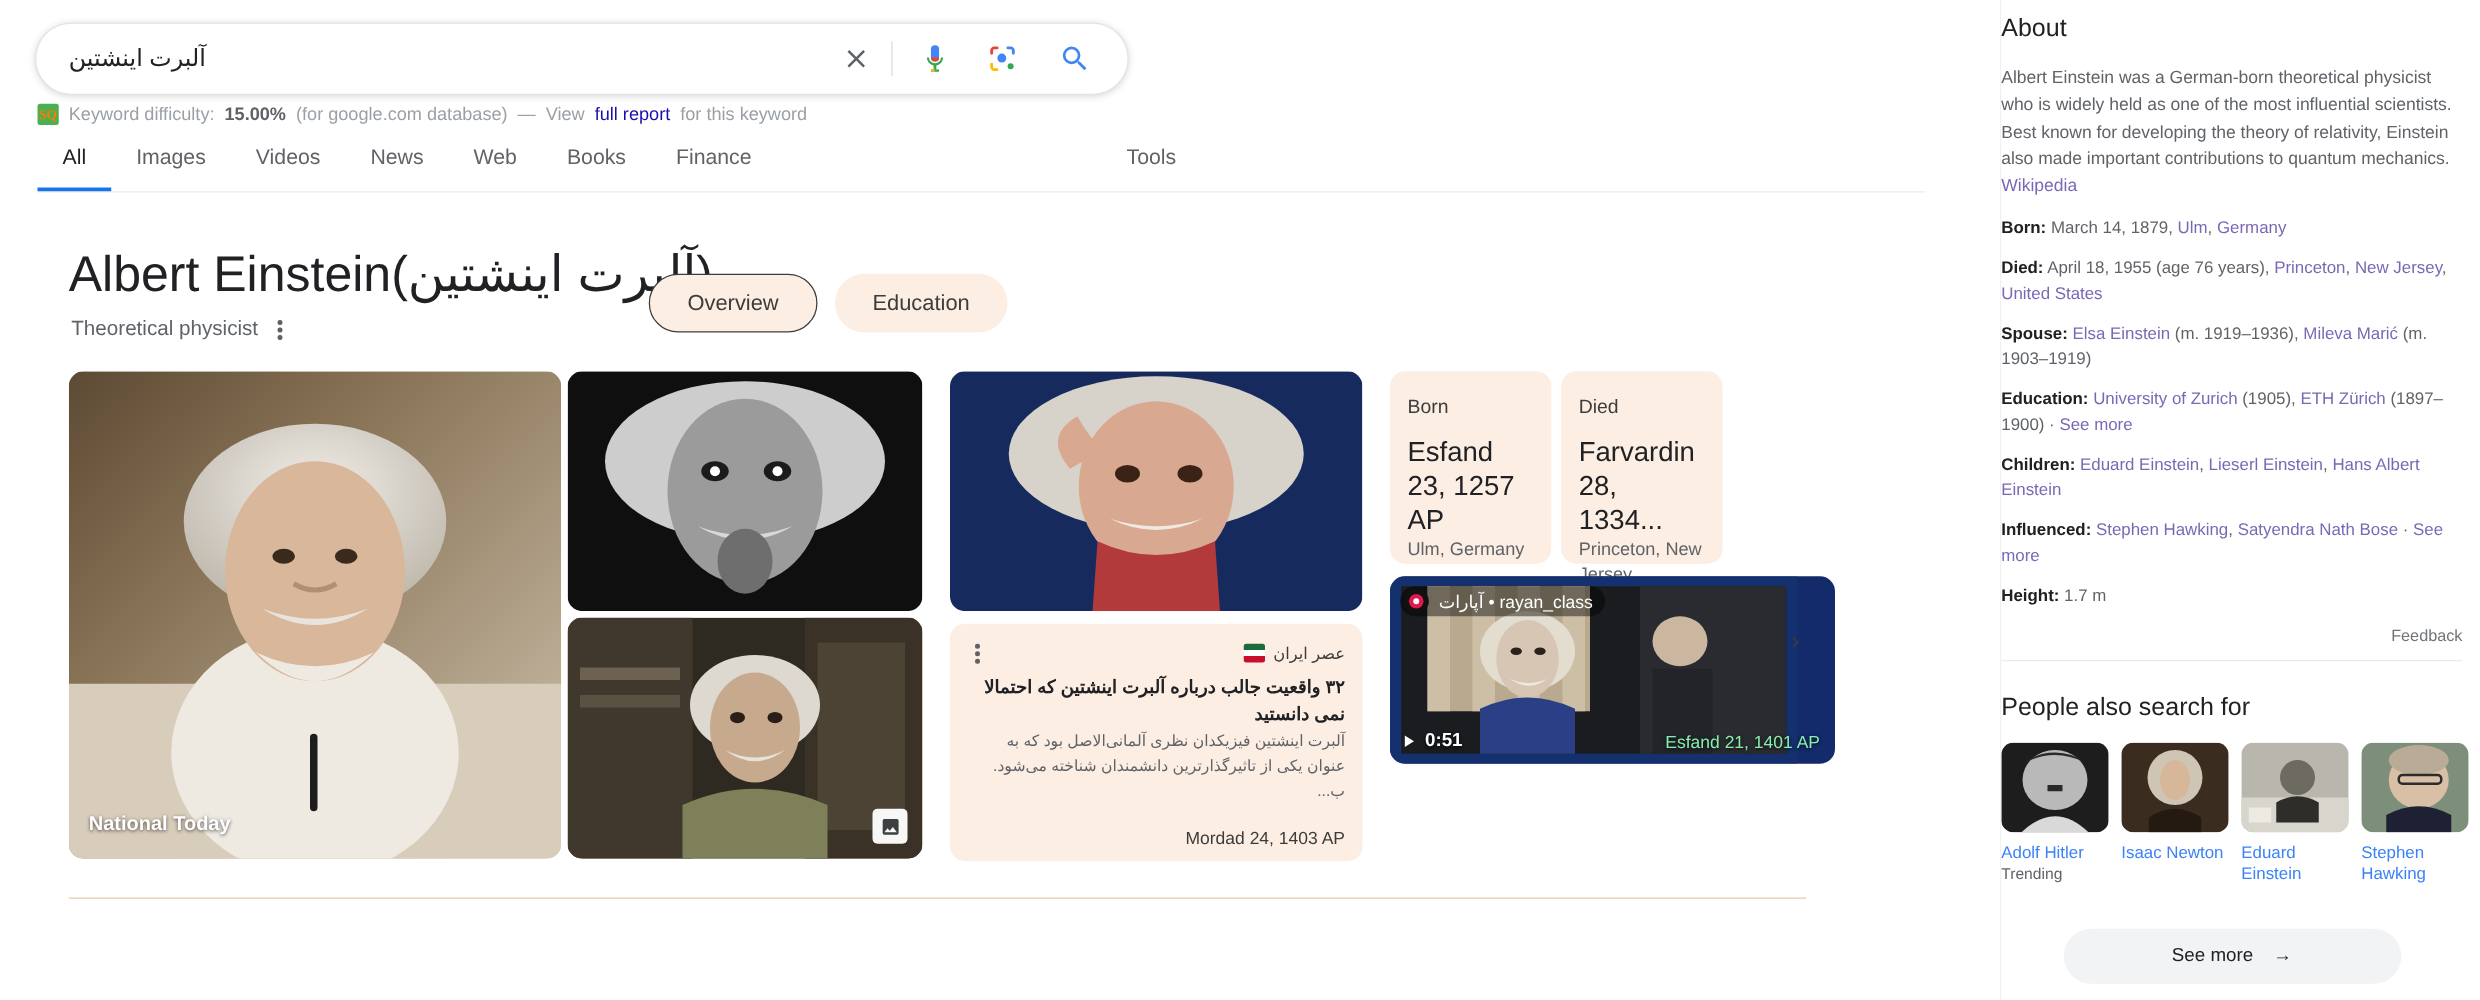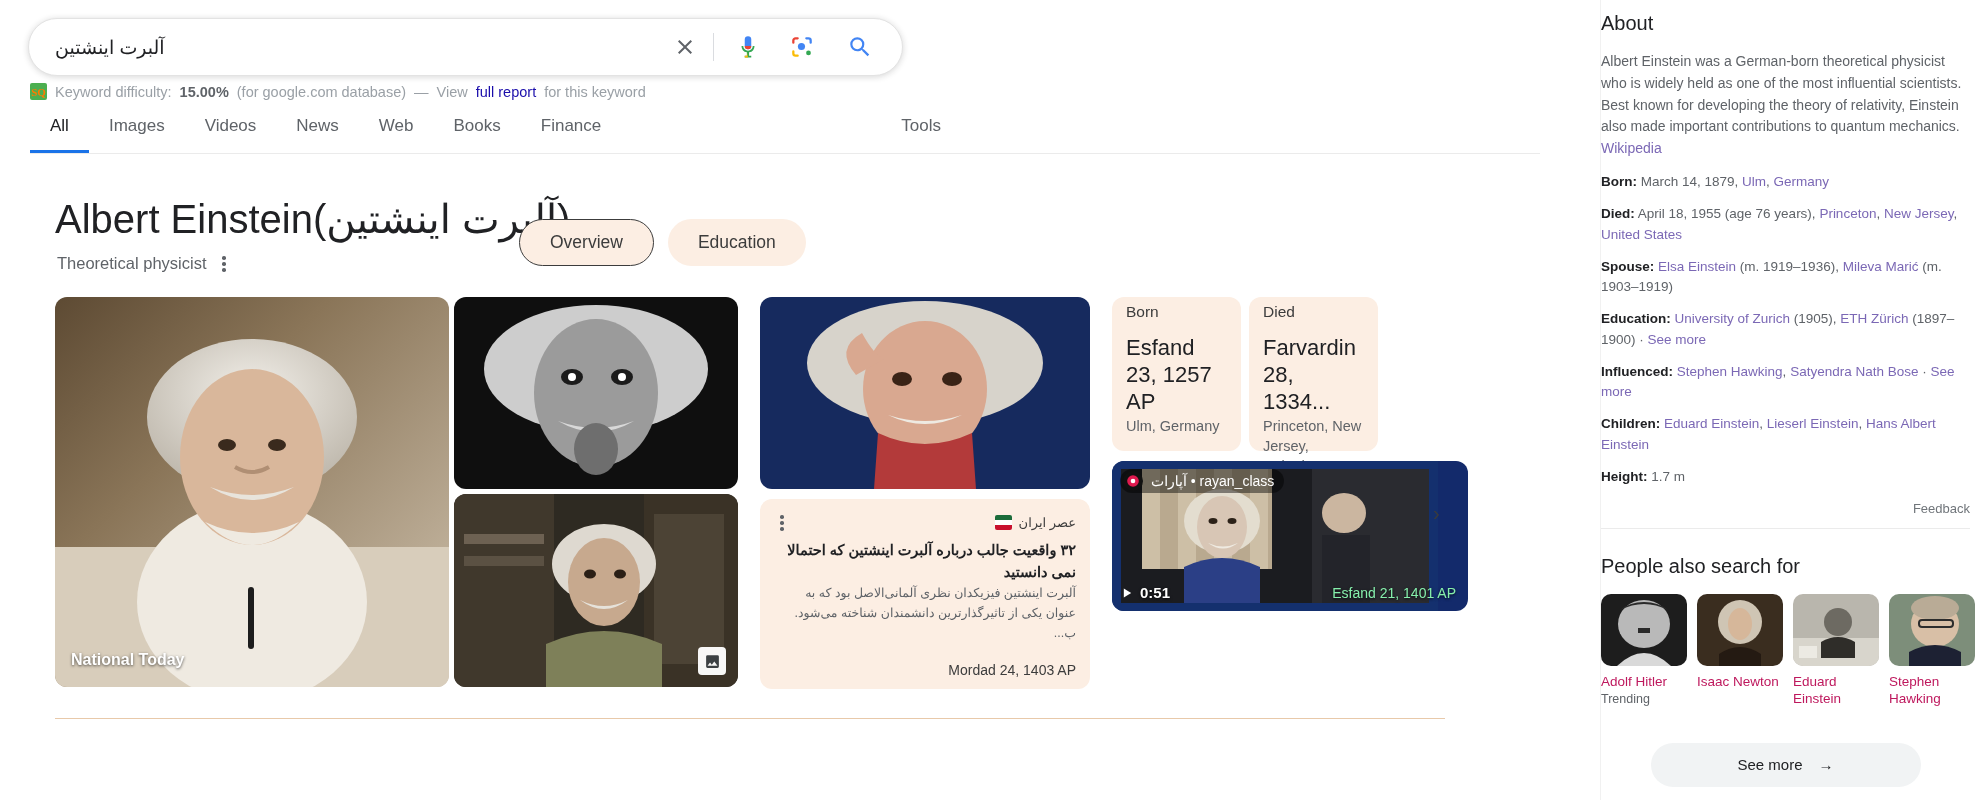--- a/index.html
+++ b/index.html
@@ -123,21 +123,21 @@
   .news-snip {
     direction: rtl; text-align: right; font-size: 12.5px; line-height: 1.6;
     color: #5f6368; margin-top: 0;
   }
   .news-date { font-size: 14px; color: #3c3c3c; text-align: right; margin-top: auto; }
 
   
   .fact-col { display: flex; gap: 8px; margin-left: 17px; }
   .fact-card {
     width: 129px; height: 154px; background: #fceee3; border-radius: 12px;
-    padding: 6px 14px; display: flex; flex-direction: column;
+    padding: 20px 14px; display: flex; flex-direction: column;
   }
   .fact-label { font-size: 15.5px; color: #3c3c3c; }
   .fact-value { font-size: 22px; color: #202124; line-height: 1.22; margin-top: 14px; }
   .fact-sub { font-size: 14.5px; color: #5f6368; line-height: 1.35; margin-top: 2px; }
 
   
   .video-card { width: 356px; height: 150px; border-radius: 12px; overflow: hidden; position: relative;
                 margin-top: 5px; background: #132a6b; }
   .video-src {
     position: absolute; left: 8px; top: 8px; display: flex; align-items: center; gap: 8px;
@@ -167,21 +167,21 @@
   .kv { font-size: 13.5px; line-height: 1.5; color: #5f6368; margin-top: 12px; }
   .kv b { color: #202124; font-weight: 700; }
   .kv a { color: #7b68b5; text-decoration: none; }
   .feedback { font-size: 13px; color: #70757a; text-align: right; margin-top: 14px; }
   .r-divider { height: 1px; background: #ebebeb; margin: 12px 0 0 0; }
 
   .pasf-h { font-size: 20px; color: #202124; margin-top: 26px; margin-bottom: 16px; }
   .pasf-row { display: flex; gap: 10px; }
   .pasf-item { width: 86px; flex: none; cursor: pointer; }
   .pasf-img { width: 86px; height: 72px; border-radius: 10px; overflow: hidden; }
-  .pasf-name { font-size: 13.5px; color: #be185d; line-height: 1.25; margin-top: 8px; }
+  .pasf-name { font-size: 13.5px; color: #3b82f6; line-height: 1.25; margin-top: 8px; }
   .pasf-note { font-size: 12.5px; color: #5f6368; margin-top: 1px; }
   .see-more-btn {
     margin: 34px auto 0 auto; width: 270px; height: 44px; border-radius: 22px;
     background: #f1f3f4; display: flex; align-items: center; justify-content: center;
     gap: 16px; font-size: 15px; color: #202124; cursor: pointer;
   }
 </style>
 </head>
 <body>
 
@@ -437,27 +437,27 @@
       <b>Spouse:</b>
       <a href="#">Elsa Einstein</a><span> (m. 1919–1936), </span><a href="#">Mileva Marić</a><span> (m. 1903–1919)</span>
     </div>
 
     <div class="kv">
       <b>Education:</b>
       <a href="#">University of Zurich</a><span> (1905), </span><a href="#">ETH Zürich</a><span> (1897–1900) · </span><a href="#">See more</a>
     </div>
 
     <div class="kv">
+      <b>Children:</b>
+      <a href="#">Eduard Einstein</a>, <a href="#">Lieserl Einstein</a>, <a href="#">Hans Albert Einstein</a>
+    </div>
+
+    <div class="kv">
       <b>Influenced:</b>
       <a href="#">Stephen Hawking</a>, <a href="#">Satyendra Nath Bose</a><span> · </span><a href="#">See more</a>
-    </div>
-
-    <div class="kv">
-      <b>Children:</b>
-      <a href="#">Eduard Einstein</a>, <a href="#">Lieserl Einstein</a>, <a href="#">Hans Albert Einstein</a>
     </div>
 
     <div class="kv">
       <b>Height:</b>
       <span>1.7 m</span>
     </div>
 
     <div class="feedback">Feedback</div>
     <div class="r-divider"></div>
 

